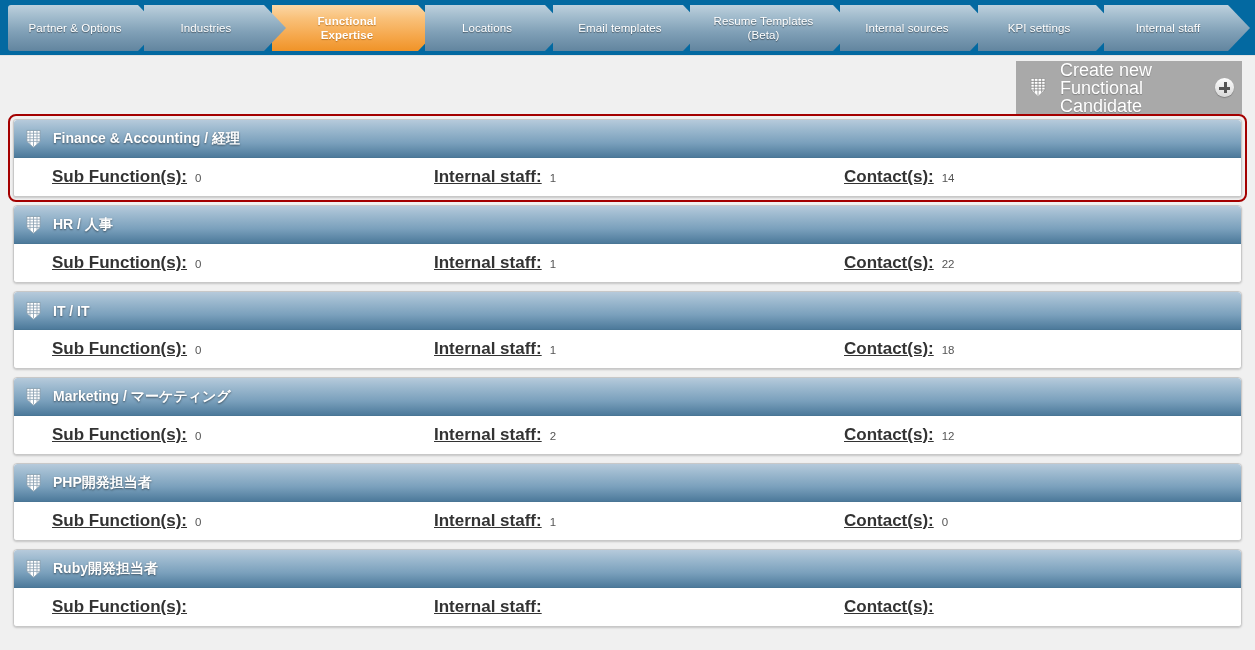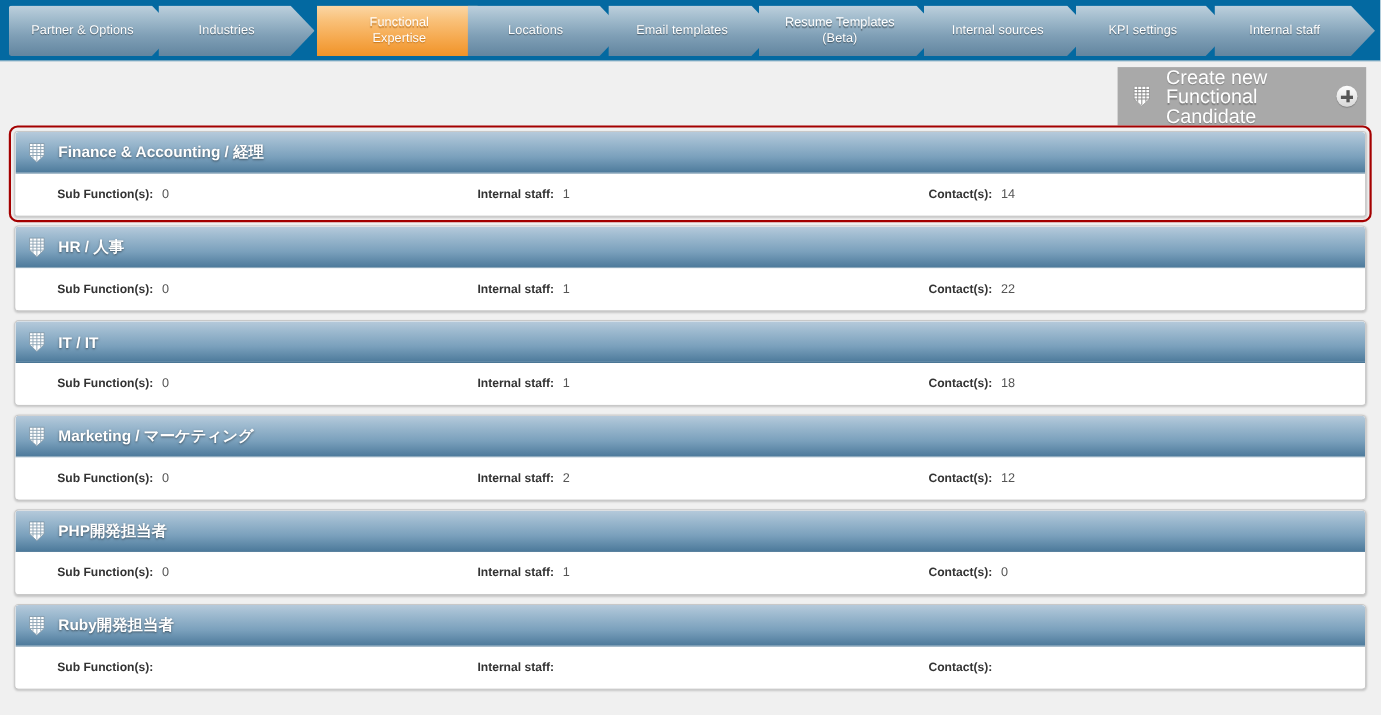--- a/index.html
+++ b/index.html
@@ -173,21 +173,22 @@
 
   .stat {
     display: flex;
     align-items: baseline;
     white-space: nowrap;
   }
 
   .stat-label {
     font-weight: bold;
     color: #333333;
-    font-size: 11px;
+    font-size: 17px;
+    text-decoration: underline;
   }
   .stat-value {
     color: #555555;
     font-size: 11.5px;
     margin-left: 8px;
   }
 
   .stat.s1 { width: 410px; padding-left: 28px; }
   .stat.s2 { width: 410px; }
   .stat.s3 { width: 300px; }
@@ -207,21 +208,21 @@
 </head>
 <body>
 
 <div id="tabstrip">
     <div class="tab first" style="left: 8px; width: 152px; z-index: 20;">
       <span class="tlabel">Partner &amp; Options</span>
     </div>
     <div class="tab" style="left: 144px; width: 142px; z-index: 19;">
       <span class="tlabel">Industries</span>
     </div>
-    <div class="tab active" style="left: 288px; width: 168px; z-index: 9;">
+    <div class="tab active" style="left: 272px; width: 168px; z-index: 9; font-weight: bold;">
       <span class="tlabel">Functional<br>Expertise</span>
     </div>
     <div class="tab" style="left: 425px; width: 142px; z-index: 17;">
       <span class="tlabel">Locations</span>
     </div>
     <div class="tab" style="left: 553px; width: 152px; z-index: 16;">
       <span class="tlabel">Email templates</span>
     </div>
     <div class="tab" style="left: 690px; width: 165px; z-index: 15;">
       <span class="tlabel">Resume Templates<br>(Beta)</span>

